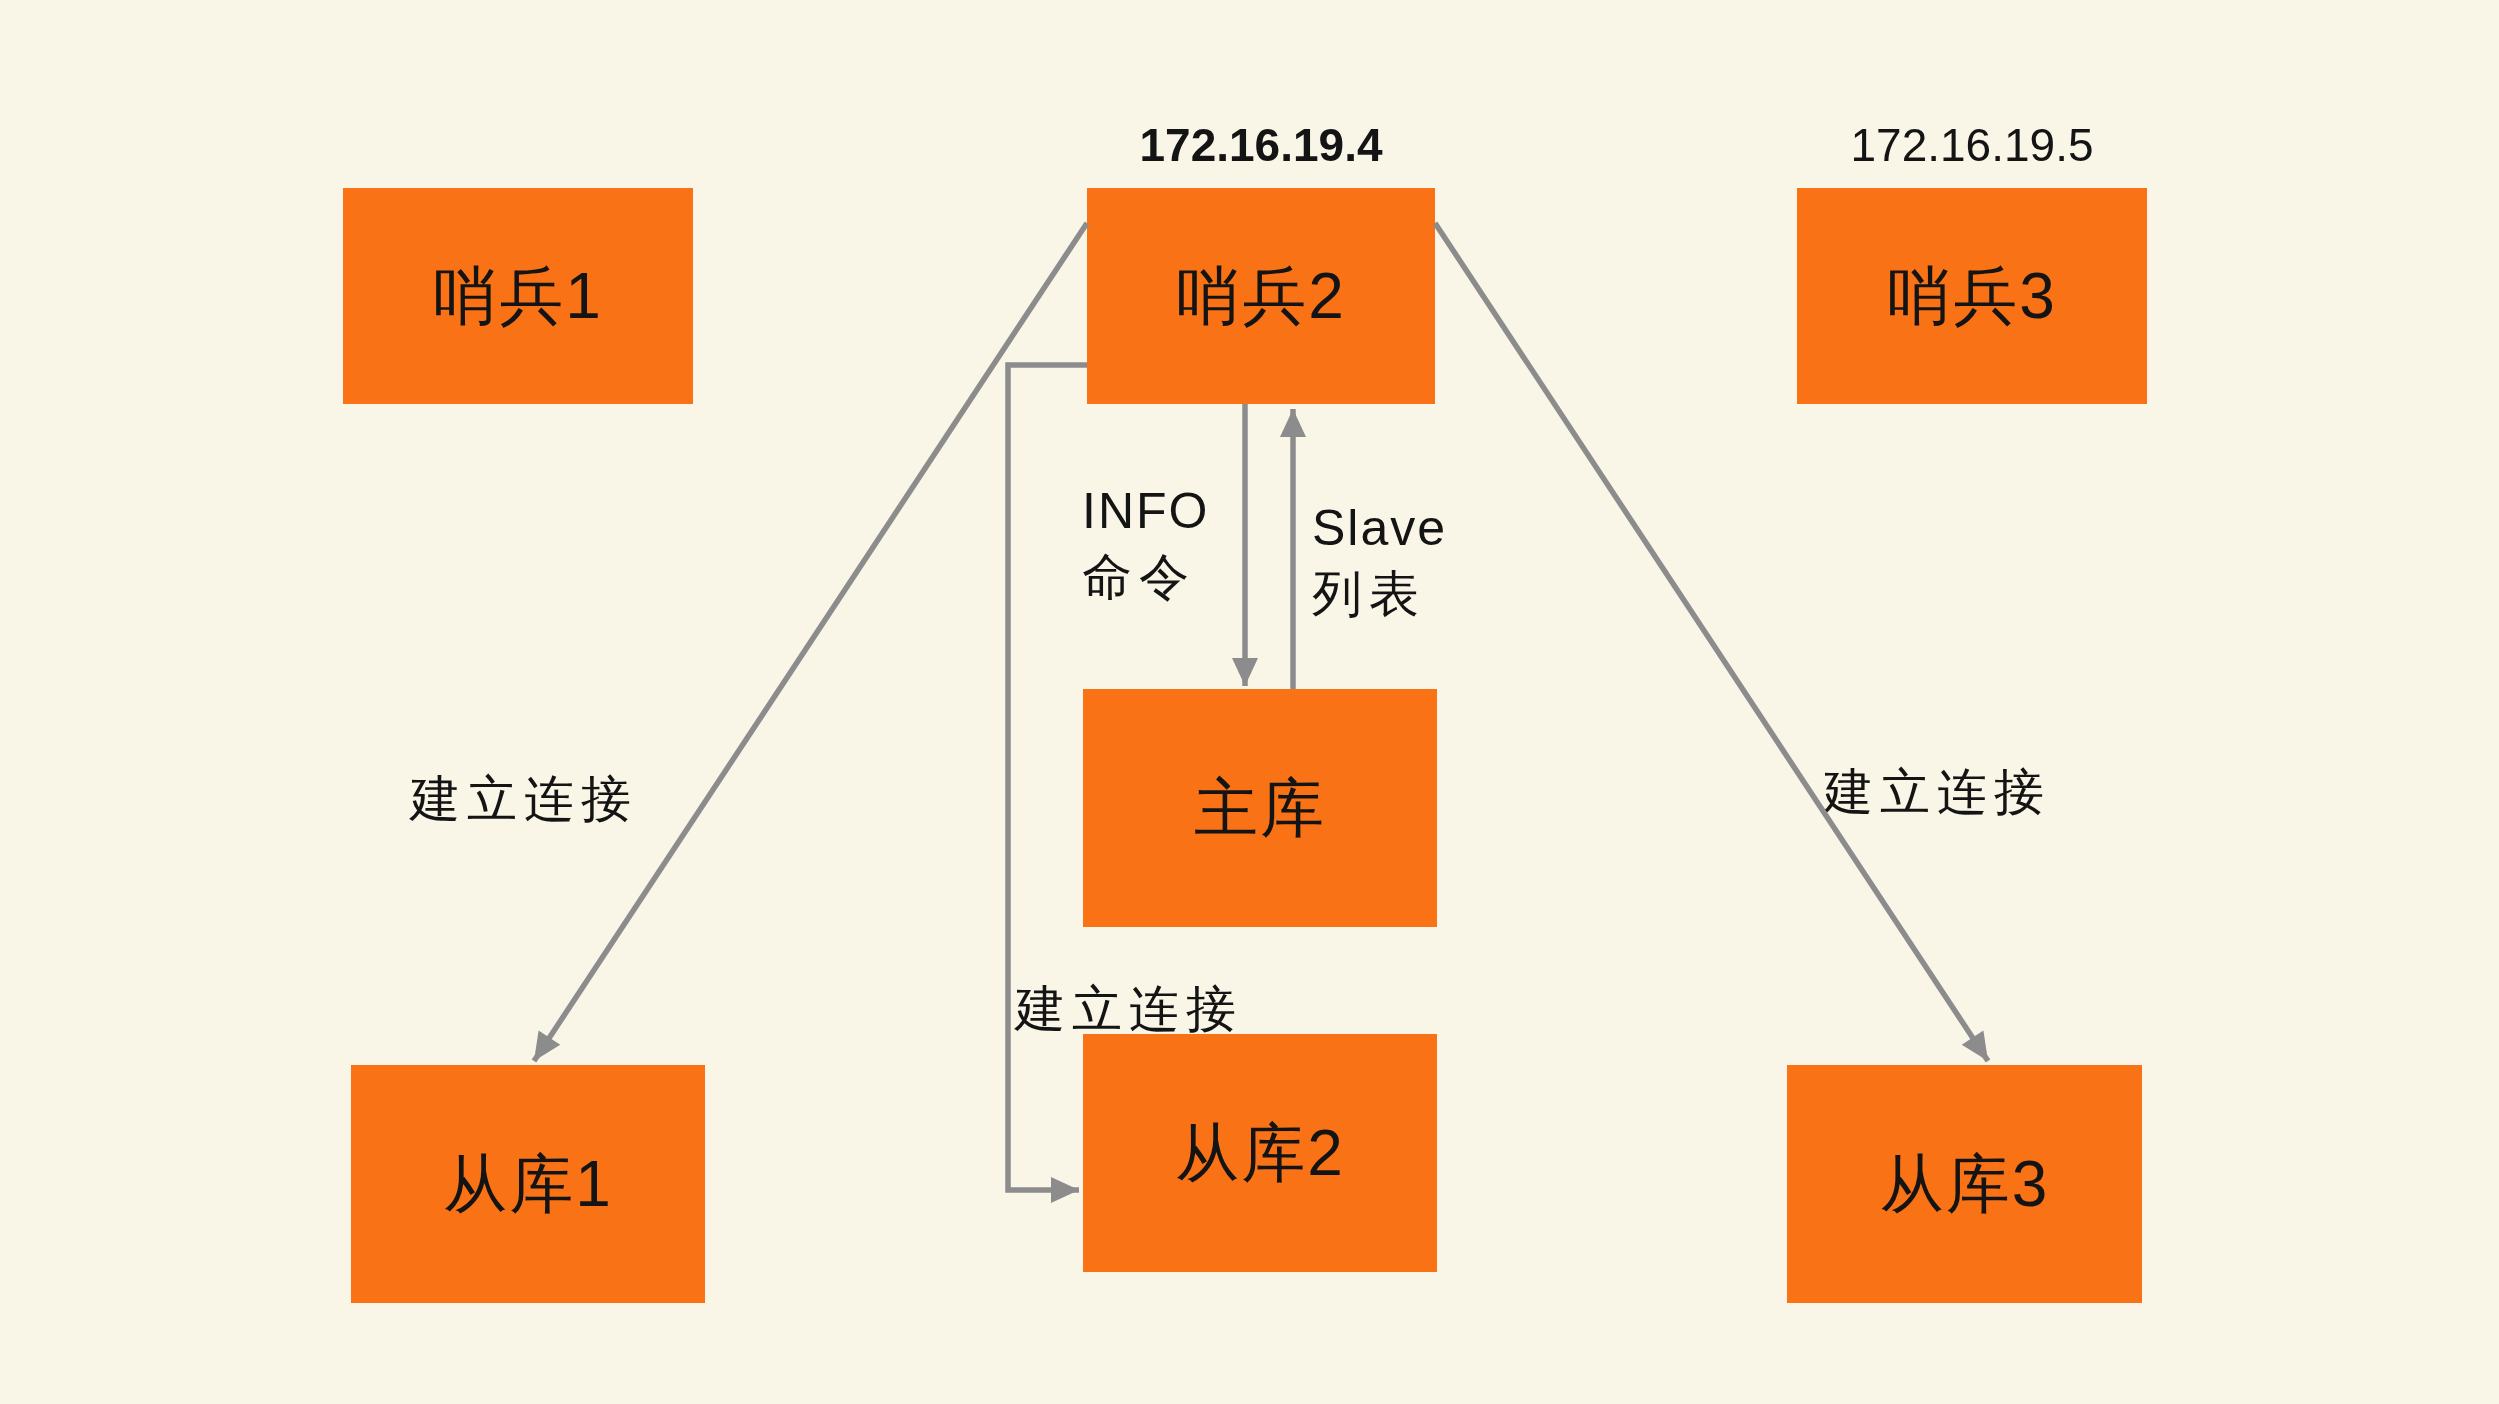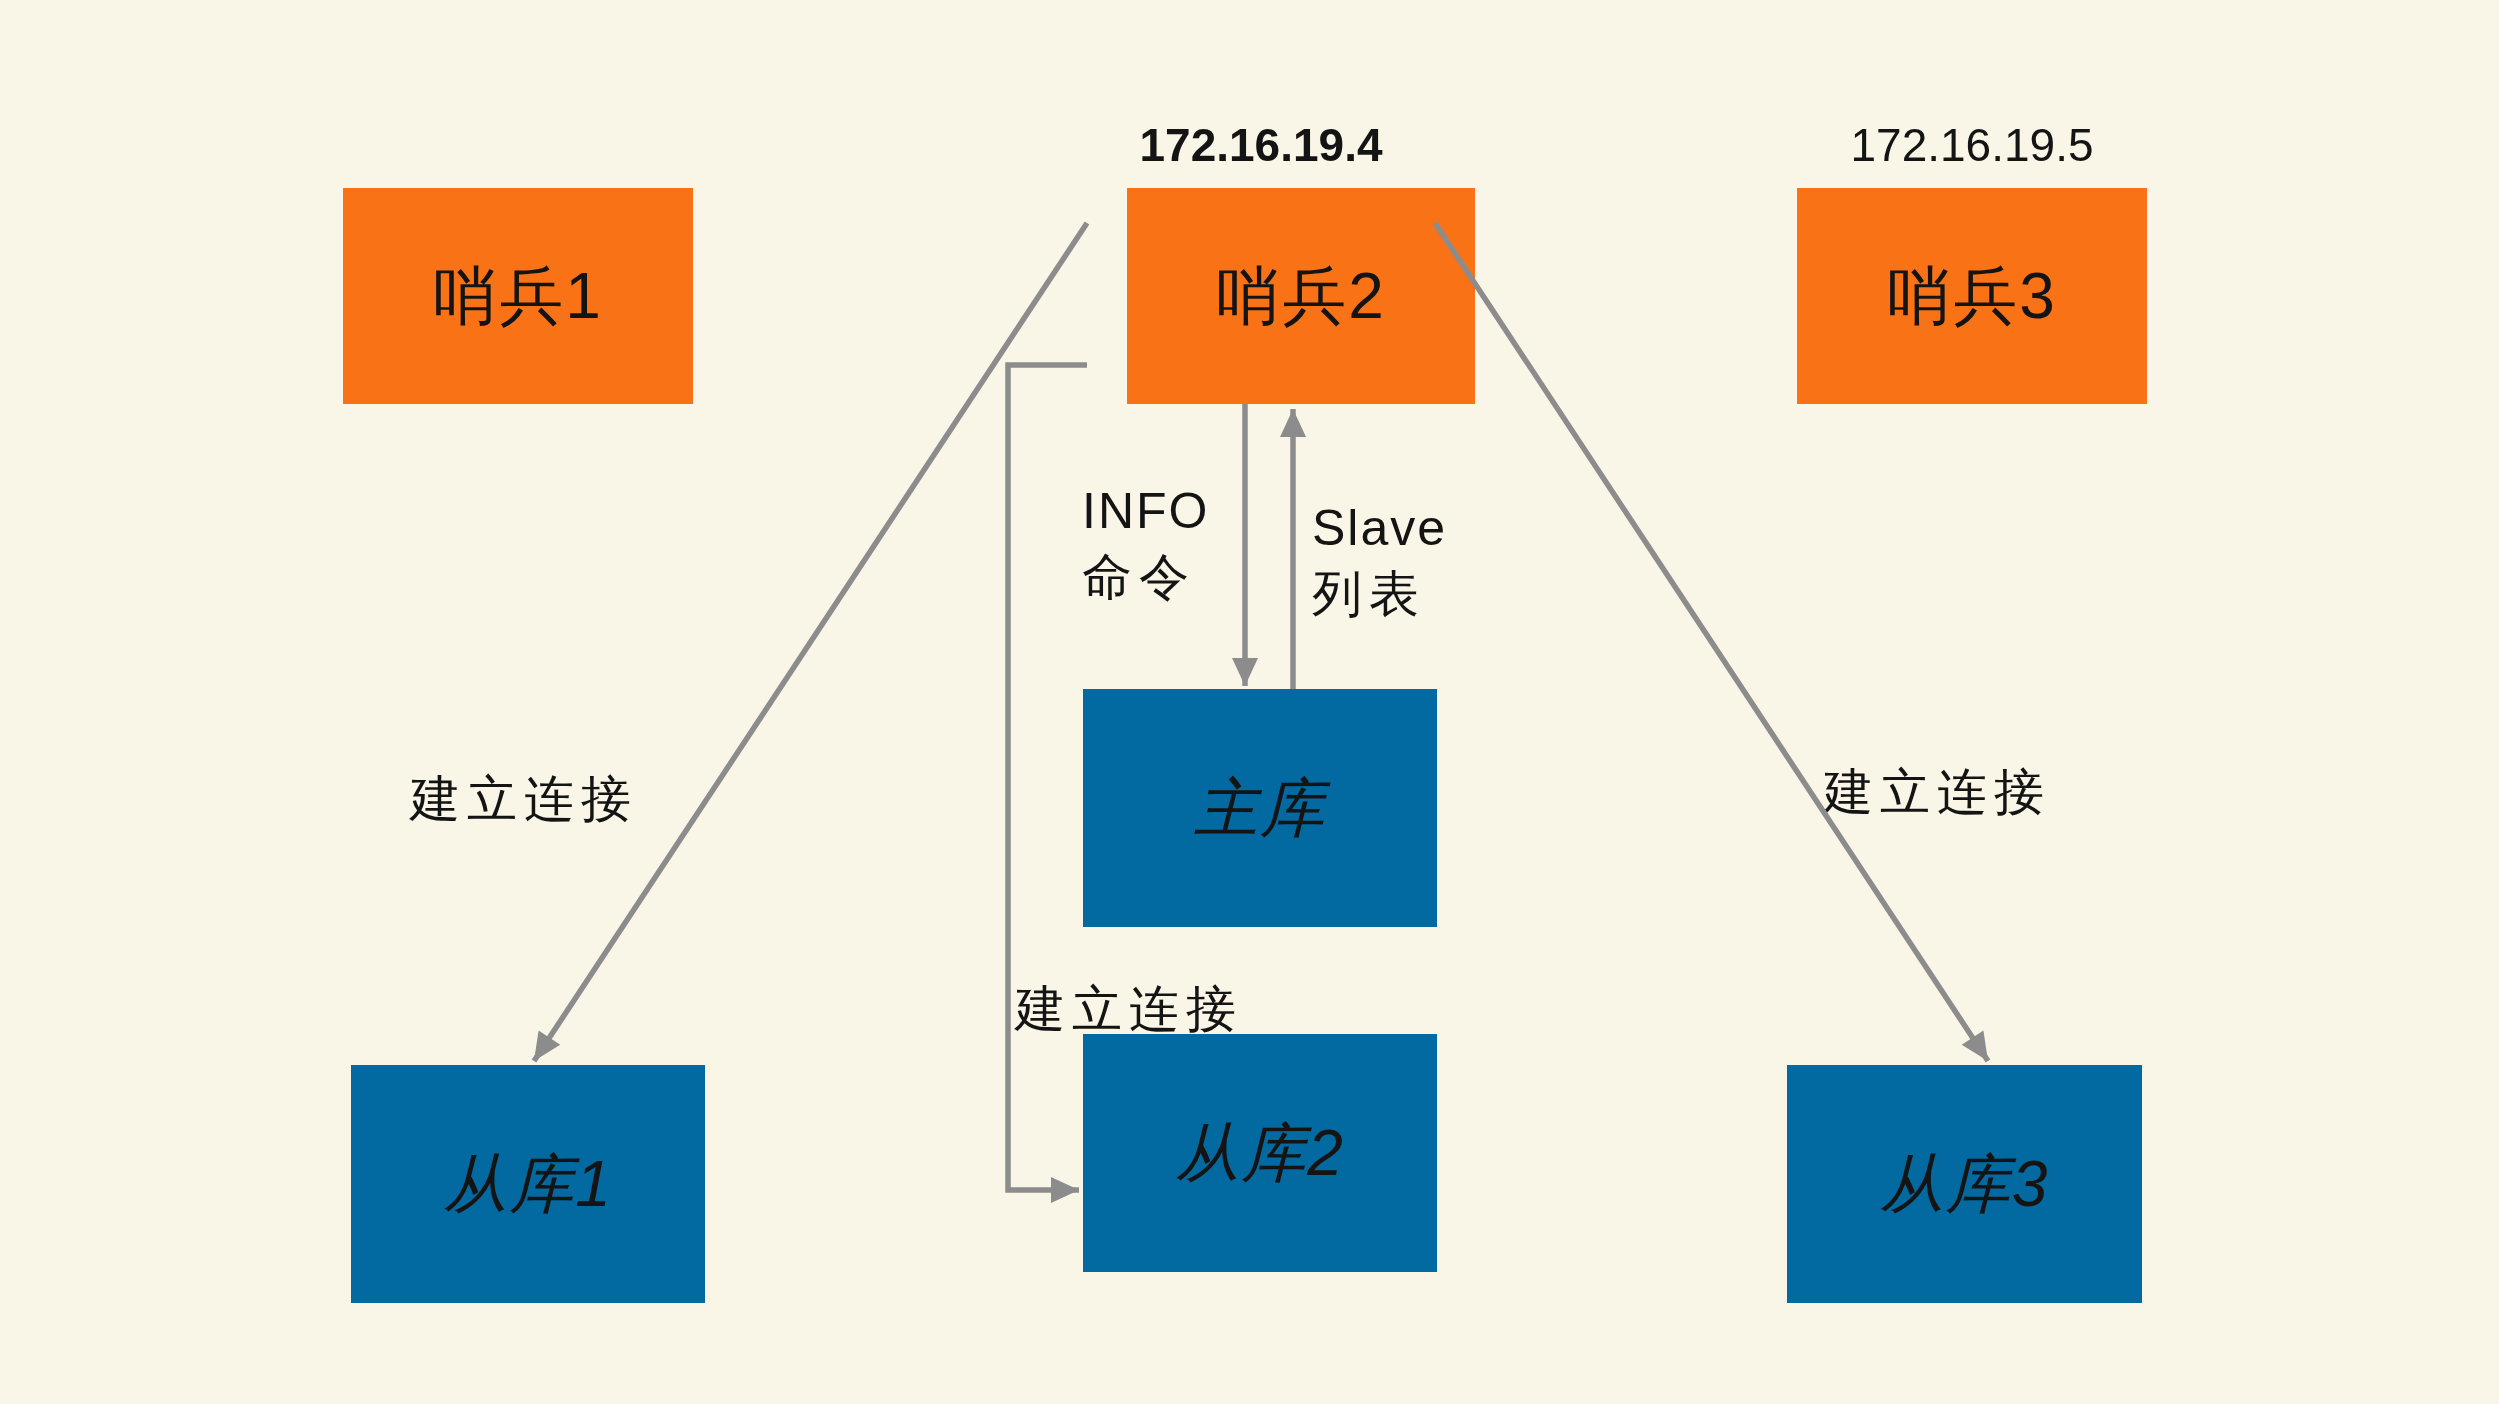--- a/index.html
+++ b/index.html
@@ -27,21 +27,21 @@
     position: absolute;
     display: flex;
     align-items: center;
     justify-content: center;
     font-size: 64px;
     color: #141414;
     z-index: 2;
     letter-spacing: 2px;
   }
   .node.sentinel { background: #f97316; }
-  .node.db       { background: #0369a1; font-style: italic; }
+  .node.db       { background: #f97316; }
   .ip-label {
     position: absolute;
     text-align: center;
     font-size: 46px;
     color: #141414;
     z-index: 2;
   }
   .edge-label {
     position: absolute;
     font-size: 50px;
@@ -74,21 +74,21 @@
 
     <polyline points="1087,365 1008,365 1008,1190 1079,1190" fill="none" stroke="#8C8C8C" stroke-width="5.5" marker-end="url(#ah)"></polyline>
   </svg>
 
   <div class="ip-label" style="left:1087px; top:118px; width:348px;font-weight:bold;">172.16.19.4</div>
   <div class="ip-label" style="left:1797px; top:118px; width:350px;">172.16.19.5</div>
 
   <div class="node sentinel" style="left:343px; top:188px; width:350px; height:216px;">
     <span>哨兵1</span>
   </div>
-  <div class="node sentinel" style="left:1087px; top:188px; width:348px; height:216px;margin-left:40px;">
+  <div class="node sentinel" style="left:1087px; top:188px; width:348px; height:216px;">
     <span>哨兵2</span>
   </div>
   <div class="node sentinel" style="left:1797px; top:188px; width:350px; height:216px;">
     <span>哨兵3</span>
   </div>
 
   <div class="node db" style="left:1083px; top:689px; width:354px; height:238px;">
     <span>主库</span>
   </div>
 

